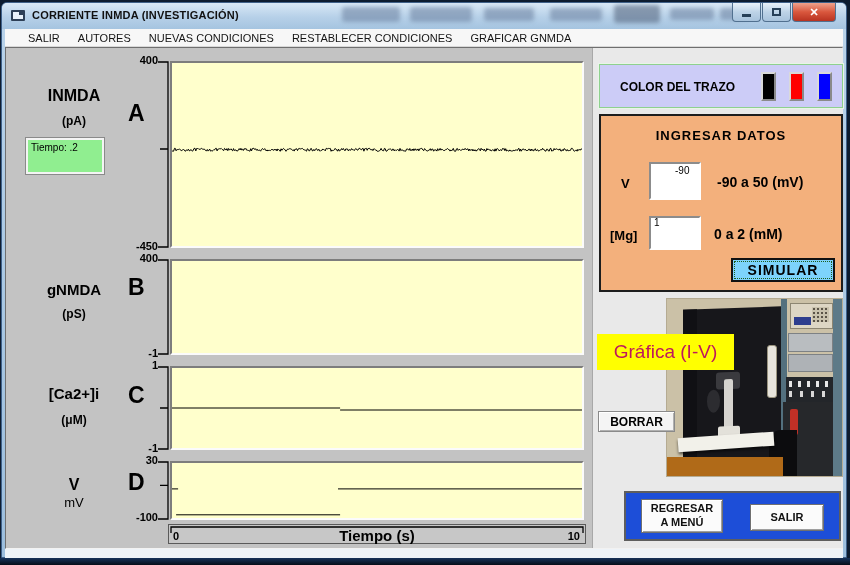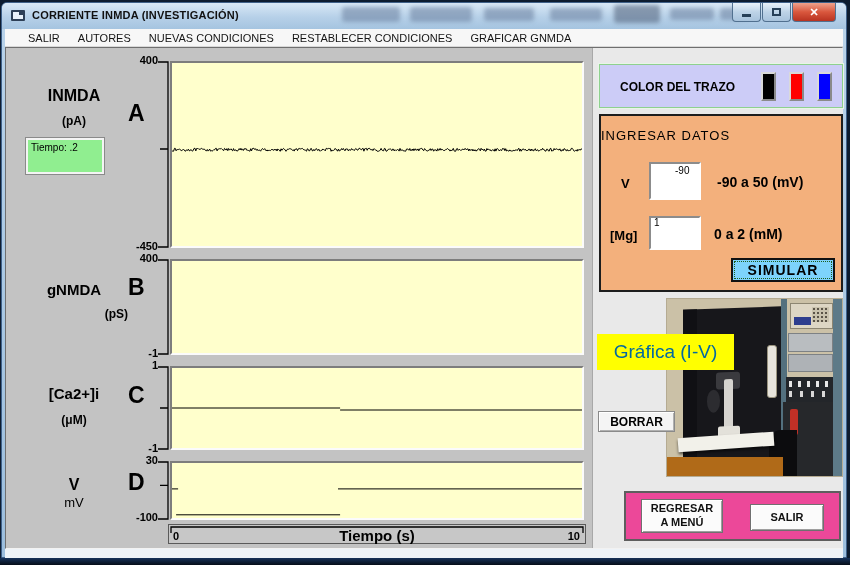--- a/index.html
+++ b/index.html
@@ -75,37 +75,37 @@
   
   .color-panel { position:absolute; left:593px; top:16px; width:244px; height:44px;
             background:#ccccf7; border:1px solid #8fd08f; outline:1px solid #e8f5e8; }
   .color-title { position:absolute; left:20px; top:15px; font-size:12px; font-weight:bold; }
   .swatch { position:absolute; top:7px; width:15px; height:29px;
             border:2px solid #d9d9d9; border-right-color:#8a8a8a;
             border-bottom-color:#8a8a8a; cursor:pointer; }
 
   .data-panel { position:absolute; left:593px; top:66px; width:244px; height:178px;
             background:#f3b07c; border:2px solid #1d1d1d; }
-  .data-title { position:absolute; left:0; right:0; top:12px; text-align:left;
-            font-size:13px; font-weight:normal; letter-spacing:1px; }
+  .data-title { position:absolute; left:0; right:0; top:12px; text-align:center;
+            font-size:13px; font-weight:bold; letter-spacing:1px; }
   .fld-label { position:absolute; font-size:13px; font-weight:bold; }
   .val-input { position:absolute; width:52px; height:38px; background:#fff;
             border:2px solid #8c8c8c; border-bottom-color:#fff; border-right-color:#fff;
             font-size:10px; font-family:"Liberation Sans",sans-serif;
             padding:1px 3px 22px 3px; }
   .rng { position:absolute; font-size:14px; font-weight:bold; }
   .simular-btn { position:absolute; left:130px; top:142px; width:104px; height:24px;
             background:#7dd3fc; border:2px solid #111; cursor:pointer;
             font-size:14px; font-weight:bold; letter-spacing:1px;
             display:flex; align-items:center; justify-content:center; }
   .simular-btn:after { content:""; position:absolute; inset:1px;
             border:1px dotted #1c5c1c; pointer-events:none; }
 
   .iv-label { position:absolute; left:591px; top:286px; width:137px; height:36px;
-            background:#ffff00; color:#0369a1; font-size:19px;
+            background:#ffff00; color:#be185d; font-size:19px;
             display:flex; align-items:center; justify-content:center; z-index:4; }
   .borrar-btn { position:absolute; left:592px; top:363px; width:77px; height:21px;
             background:#f4f4f4; border:1px solid #8a8a8a;
             box-shadow:inset 1px 1px 0 #fff, inset -1px -1px 0 #b0b0b0;
             font-size:12px; font-weight:bold; cursor:pointer; z-index:4;
             display:flex; align-items:center; justify-content:center; }
 
   
   .photo { position:absolute; left:660px; top:250px; width:177px; height:179px;
            background:#cbc1a7; overflow:hidden; border:1px solid #b5ab92; }
@@ -135,21 +135,21 @@
   .inst-dark:before { content:""; position:absolute; left:6%; top:18%; width:88%; height:22%;
           background:repeating-linear-gradient(90deg,#e8e8e8 0 3px,transparent 3px 9px); }
   .inst-dark:after { content:""; position:absolute; left:6%; top:58%; width:88%; height:22%;
           background:repeating-linear-gradient(90deg,#d8d8d8 0 3px,transparent 3px 11px); }
   .rack-low { left:66%; top:58%; width:29%; height:42%; background:#26282b; }
   .red-handle { left:70%; top:62%; width:5%; height:15%; background:#c23026; border-radius:2px; }
   .cable { left:58%; top:74%; width:16%; height:26%; background:#0c0c0e; border-radius:40% 0 0 0; }
 
   
   .nav-panel { position:absolute; left:618px; top:443px; width:217px; height:50px;
-            background:#ec4899; border:2px solid #5e5e5e; }
+            background:#1d4ed8; border:2px solid #5e5e5e; }
   .nav-btn { position:absolute; background:#fbfbfb; border:1px solid #707070;
             box-shadow:inset 1px 1px 0 #fff, inset -1px -1px 0 #9f9f9f;
             font-size:11px; font-weight:bold; color:#111; cursor:pointer;
             display:flex; flex-direction:column; align-items:center; justify-content:center;
             line-height:1.25; }
   .regresar { left:15px; top:6px; width:82px; height:34px; }
   .salir-b { left:124px; top:11px; width:74px; height:27px; }
 
   .win-bottom { position:absolute; left:3px; top:546px; width:838px; height:9px;
             background:#eef3f8; }
@@ -204,21 +204,21 @@
     <svg class="bracket" style="left:140px; top:13px;" width="24" height="187" viewBox="0 0 24 187">
         <path d="M12,1 H22 V186 H12 M14,88.0 H22" fill="none" stroke="#000" stroke-width="1.3"></path>
       </svg>
     <div class="plot-frame" style="left:164px; top:13px; width:414px; height:187px;">
       <svg viewBox="0 0 410 183" preserveAspectRatio="none">
           <polyline points="0.0,88.0 0.8,88.1 1.6,88.2 2.5,85.3 3.3,85.4 4.1,87.8 4.9,86.5 5.7,86.6 6.6,86.5 7.4,85.9 8.2,86.8 9.0,87.3 9.8,87.6 10.7,86.8 11.5,86.5 12.3,86.9 13.1,88.2 13.9,87.9 14.8,86.7 15.6,87.5 16.4,86.2 17.2,87.7 18.0,87.8 18.9,86.5 19.7,87.6 20.5,88.2 21.3,87.0 22.1,85.4 23.0,85.3 23.8,87.9 24.6,85.5 25.4,85.5 26.2,85.5 27.1,86.5 27.9,86.0 28.7,86.0 29.5,85.3 30.3,86.1 31.2,86.3 32.0,86.1 32.8,86.4 33.6,87.6 34.4,87.9 35.3,86.5 36.1,88.1 36.9,87.2 37.7,86.1 38.5,88.1 39.4,87.7 40.2,88.0 41.0,87.6 41.8,86.6 42.6,86.9 43.5,85.4 44.3,85.3 45.1,87.9 45.9,86.1 46.7,86.0 47.6,85.7 48.4,85.8 49.2,85.4 50.0,86.3 50.8,86.8 51.7,87.6 52.5,85.4 53.3,86.1 54.1,87.1 54.9,85.6 55.8,87.7 56.6,85.5 57.4,86.8 58.2,86.7 59.0,85.8 59.9,87.2 60.7,87.8 61.5,85.6 62.3,87.5 63.1,87.0 64.0,87.0 64.8,88.1 65.6,88.0 66.4,86.7 67.2,85.6 68.1,87.0 68.9,85.3 69.7,86.9 70.5,86.2 71.3,87.5 72.2,85.6 73.0,86.4 73.8,85.4 74.6,87.1 75.4,87.2 76.3,87.4 77.1,87.8 77.9,88.2 78.7,85.7 79.5,87.9 80.4,85.5 81.2,85.4 82.0,85.3 82.8,86.6 83.6,85.7 84.5,87.3 85.3,86.3 86.1,87.7 86.9,86.9 87.7,87.2 88.6,88.2 89.4,86.6 90.2,85.7 91.0,85.9 91.8,86.7 92.7,85.6 93.5,86.8 94.3,88.0 95.1,86.9 95.9,88.0 96.8,87.3 97.6,87.4 98.4,87.6 99.2,86.7 100.0,86.4 100.9,86.8 101.7,87.3 102.5,86.1 103.3,87.2 104.1,86.1 105.0,88.0 105.8,86.0 106.6,86.6 107.4,87.1 108.2,88.3 109.1,85.8 109.9,87.3 110.7,86.1 111.5,85.4 112.3,86.4 113.2,86.8 114.0,88.3 114.8,87.2 115.6,86.1 116.4,86.3 117.3,85.7 118.1,85.9 118.9,85.8 119.7,86.4 120.5,87.4 121.4,86.8 122.2,88.1 123.0,86.1 123.8,86.3 124.6,85.7 125.5,87.6 126.3,85.8 127.1,85.9 127.9,85.3 128.7,86.0 129.6,85.6 130.4,85.4 131.2,86.3 132.0,86.8 132.8,87.0 133.7,87.4 134.5,88.2 135.3,85.8 136.1,86.2 136.9,87.8 137.8,87.7 138.6,85.7 139.4,85.5 140.2,87.7 141.0,87.9 141.9,86.4 142.7,87.7 143.5,86.7 144.3,85.5 145.1,86.8 146.0,87.5 146.8,86.2 147.6,87.9 148.4,88.1 149.2,87.3 150.1,87.2 150.9,86.0 151.7,86.6 152.5,86.9 153.3,87.8 154.2,85.4 155.0,85.4 155.8,86.0 156.6,85.4 157.4,85.5 158.3,85.4 159.1,88.3 159.9,86.9 160.7,87.7 161.5,87.4 162.4,86.8 163.2,85.4 164.0,86.6 164.8,86.8 165.6,88.2 166.5,86.0 167.3,88.0 168.1,87.4 168.9,87.0 169.7,85.5 170.6,86.7 171.4,85.5 172.2,86.9 173.0,87.8 173.8,85.9 174.7,86.0 175.5,86.0 176.3,87.8 177.1,86.6 177.9,87.0 178.8,87.2 179.6,85.6 180.4,86.7 181.2,86.5 182.0,87.6 182.9,86.8 183.7,85.5 184.5,86.0 185.3,87.2 186.1,86.9 187.0,85.3 187.8,85.3 188.6,86.4 189.4,86.8 190.2,85.7 191.1,85.4 191.9,88.2 192.7,85.8 193.5,85.6 194.3,85.3 195.2,87.3 196.0,85.5 196.8,85.5 197.6,85.3 198.4,86.6 199.3,86.8 200.1,86.2 200.9,87.6 201.7,85.9 202.5,86.0 203.4,86.8 204.2,87.0 205.0,88.1 205.8,88.3 206.6,88.2 207.5,87.8 208.3,87.0 209.1,85.4 209.9,87.1 210.7,87.6 211.6,87.8 212.4,85.4 213.2,85.7 214.0,88.1 214.8,88.2 215.7,87.0 216.5,86.2 217.3,86.4 218.1,85.6 218.9,86.5 219.8,87.7 220.6,86.1 221.4,86.2 222.2,87.9 223.0,86.7 223.9,87.6 224.7,87.2 225.5,86.5 226.3,86.7 227.1,88.1 228.0,85.4 228.8,87.6 229.6,87.1 230.4,86.8 231.2,87.9 232.1,87.7 232.9,88.2 233.7,88.2 234.5,86.1 235.3,86.0 236.2,86.3 237.0,87.3 237.8,85.5 238.6,87.5 239.4,87.5 240.3,86.0 241.1,87.7 241.9,85.8 242.7,87.4 243.5,85.8 244.4,87.2 245.2,87.1 246.0,85.9 246.8,87.9 247.6,85.9 248.5,85.7 249.3,85.4 250.1,85.6 250.9,87.0 251.7,87.7 252.6,85.6 253.4,86.4 254.2,87.6 255.0,87.7 255.8,88.1 256.7,87.1 257.5,87.0 258.3,85.7 259.1,87.5 259.9,86.1 260.8,86.1 261.6,88.2 262.4,86.9 263.2,87.0 264.0,86.8 264.9,88.1 265.7,85.7 266.5,87.3 267.3,87.1 268.1,85.4 269.0,87.2 269.8,86.2 270.6,86.6 271.4,87.4 272.2,87.5 273.1,87.3 273.9,86.3 274.7,86.3 275.5,85.5 276.3,86.4 277.2,86.6 278.0,88.1 278.8,86.9 279.6,87.9 280.4,87.0 281.3,85.4 282.1,87.8 282.9,88.3 283.7,88.2 284.5,85.9 285.4,85.5 286.2,87.4 287.0,86.4 287.8,86.5 288.6,87.4 289.5,87.2 290.3,86.2 291.1,86.2 291.9,87.0 292.7,85.7 293.6,85.7 294.4,86.9 295.2,86.0 296.0,85.8 296.8,88.0 297.7,86.1 298.5,87.3 299.3,87.2 300.1,86.2 300.9,88.0 301.8,86.6 302.6,88.0 303.4,86.8 304.2,88.2 305.0,87.0 305.9,86.7 306.7,85.5 307.5,86.5 308.3,87.8 309.1,85.3 310.0,86.8 310.8,86.3 311.6,87.5 312.4,86.1 313.2,88.1 314.1,88.1 314.9,85.5 315.7,87.0 316.5,86.2 317.3,86.9 318.2,86.6 319.0,88.0 319.8,87.5 320.6,86.8 321.4,86.9 322.3,88.2 323.1,85.8 323.9,88.1 324.7,85.9 325.5,85.6 326.4,86.6 327.2,87.9 328.0,87.0 328.8,86.8 329.6,87.6 330.5,85.5 331.3,86.0 332.1,85.4 332.9,87.7 333.7,85.7 334.6,88.0 335.4,87.4 336.2,87.8 337.0,88.2 337.8,86.9 338.7,88.0 339.5,88.0 340.3,87.9 341.1,87.9 341.9,87.0 342.8,87.9 343.6,86.8 344.4,86.8 345.2,87.6 346.0,86.1 346.9,85.3 347.7,88.2 348.5,86.0 349.3,88.2 350.1,86.6 351.0,86.0 351.8,86.1 352.6,87.2 353.4,86.3 354.2,87.6 355.1,87.4 355.9,87.5 356.7,86.2 357.5,86.2 358.3,87.9 359.2,86.0 360.0,87.7 360.8,86.5 361.6,87.9 362.4,87.3 363.3,85.7 364.1,87.7 364.9,87.3 365.7,86.7 366.5,88.1 367.4,87.6 368.2,87.1 369.0,86.3 369.8,87.0 370.6,85.3 371.5,86.5 372.3,86.7 373.1,88.1 373.9,88.1 374.7,86.2 375.6,86.3 376.4,87.9 377.2,88.1 378.0,85.7 378.8,85.3 379.7,88.1 380.5,87.7 381.3,87.7 382.1,85.5 382.9,86.9 383.8,85.9 384.6,85.9 385.4,86.4 386.2,86.4 387.0,87.2 387.9,85.8 388.7,87.9 389.5,88.1 390.3,86.6 391.1,87.8 392.0,85.7 392.8,85.9 393.6,87.3 394.4,87.8 395.2,86.5 396.1,88.0 396.9,87.4 397.7,87.5 398.5,87.3 399.3,85.4 400.2,85.3 401.0,86.3 401.8,87.8 402.6,88.2 403.4,87.5 404.3,87.0 405.1,88.2 405.9,86.3 406.7,87.4 407.5,86.5 408.4,87.1 409.2,85.8 410.0,86.5" fill="none" stroke="#000000" stroke-width="1"></polyline>
         </svg>
     </div>
 
     <div class="pname" style="top:233px; font-size:15px;">gNMDA</div>
-    <div class="pname" style="top:259px; font-size:12px;text-align:right;">(pS)</div>
+    <div class="pname" style="top:259px; font-size:12px;">(pS)</div>
     <div class="pletter" style="top:226px;">B</div>
     <div class="ylab" style="left:104px; top:204px;">400</div>
     <div class="ylab" style="left:104px; top:299px;">-1</div>
     <svg class="bracket" style="left:140px; top:211px;" width="24" height="96" viewBox="0 0 24 96">
         <path d="M12,1 H22 V95 H12" fill="none" stroke="#000" stroke-width="1.3"></path>
       </svg>
     <div class="plot-frame" style="left:164px; top:211px; width:414px; height:96px;">
       <svg viewBox="0 0 410 92" preserveAspectRatio="none"></svg>
     </div>
 

